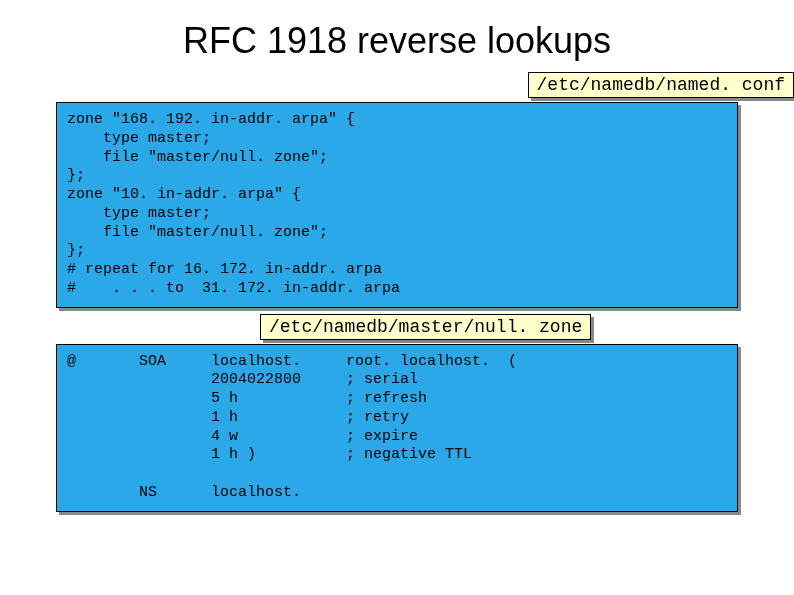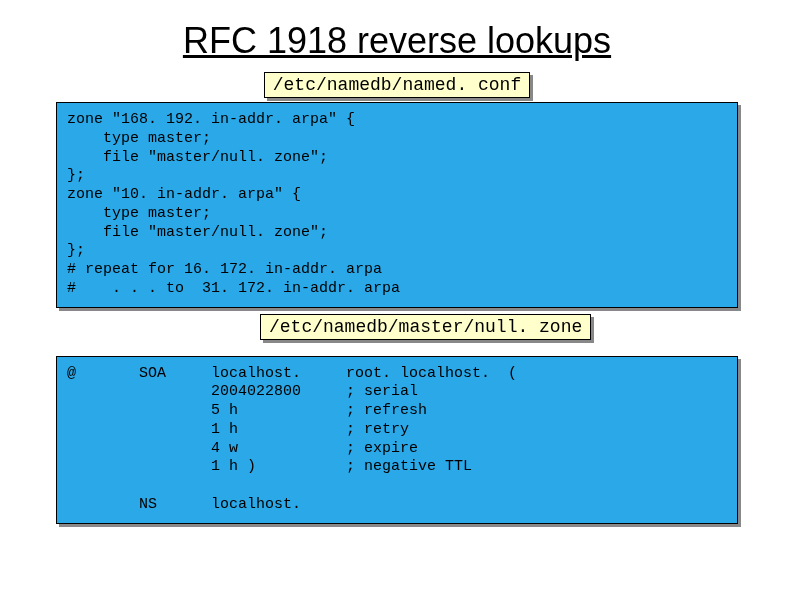--- a/index.html
+++ b/index.html
@@ -11,41 +11,40 @@
     font-family: Arial, Helvetica, sans-serif;
     position: relative;
   }
   .title {
     font-size: 36px;
     text-align: center;
     margin-top: 20px;
     margin-bottom: 10px;
     font-weight: normal;
     color: #000;
-    text-decoration: underline;
   }
   .label-box {
     background: #ffffcc;
     border: 1px solid #000;
     font-family: "Courier New", monospace;
     font-size: 18px;
     padding: 2px 8px;
     position: relative;
     display: inline-block;
     box-shadow: 3px 3px 0px #888;
     color: #000;
   }
   .label-wrap {
-    text-align: center;
+    text-align: right;
     margin-bottom: 4px;
   }
   .label-wrap2 {
     margin-left: 260px;
     margin-top: 6px;
-    margin-bottom: 16px;
+    margin-bottom: 4px;
   }
   .code-box {
     background: #2aa8e8;
     border: 1px solid #000;
     margin: 0 auto;
     width: 660px;
     padding: 8px 10px;
     font-family: "Courier New", monospace;
     font-size: 15px;
     line-height: 1.25;

